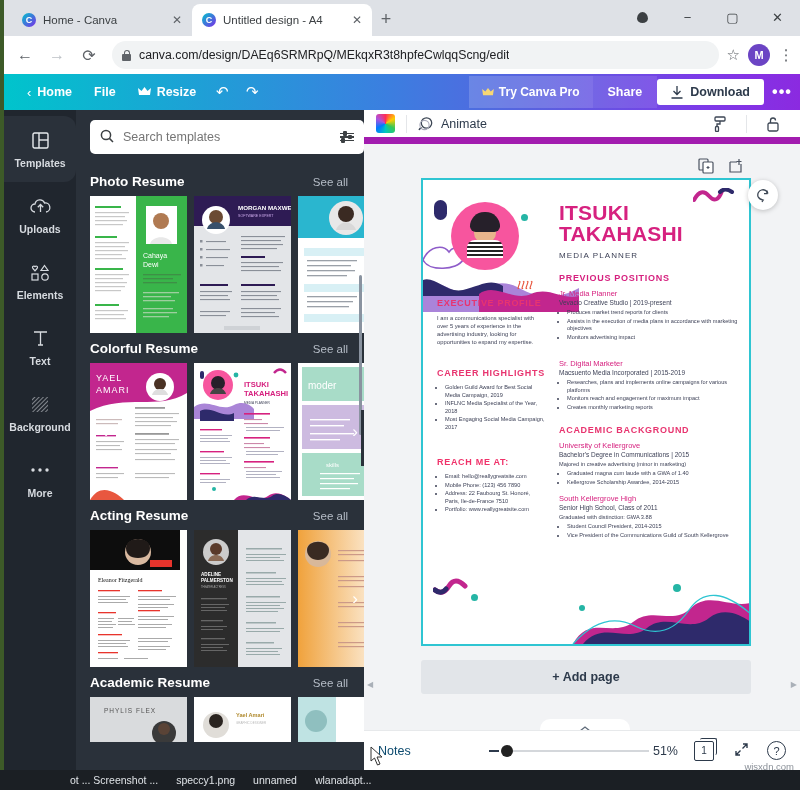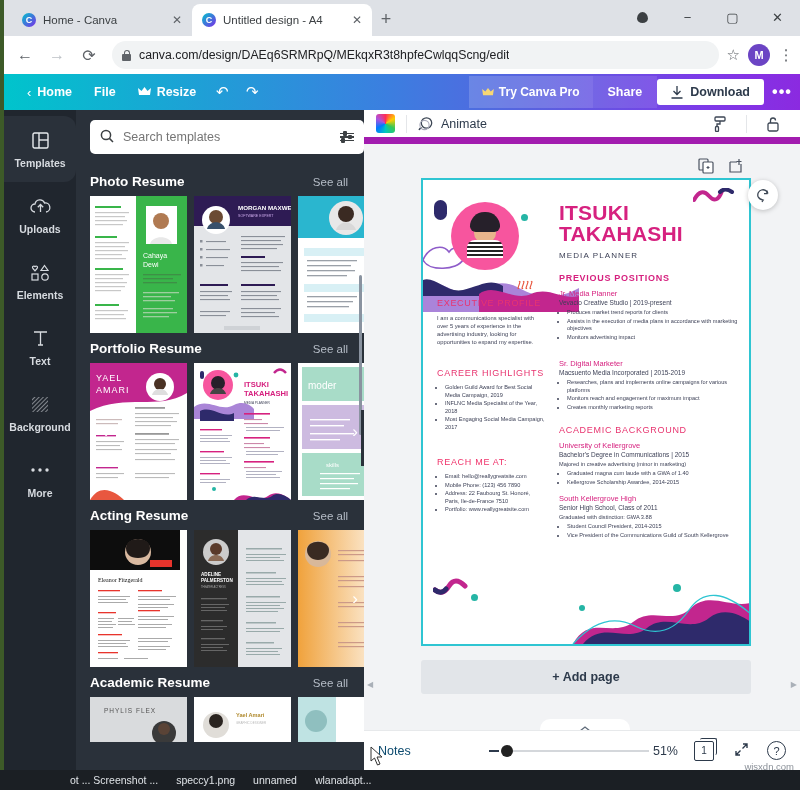--- a/index.html
+++ b/index.html
@@ -183,21 +183,21 @@
   .helpq { width:19px;height:19px;border:1.5px solid #2d3a4b;border-radius:50%;
     font-size:11px;display:flex;align-items:center;justify-content:center;color:#2d3a4b;}
   .watermark { position:absolute; right:6px; bottom:-2px; font-size:9.5px; color:#8b9199; }
 
   
   .r-inner { position:absolute; inset:0; }
   .r-left { position:absolute; left:14px; top:118px; width:108px; }
   .r-name { font-size:21px; line-height:21px; font-weight:bold; color:#d6217f; letter-spacing:.2px;}
   .r-role { font-size:8px; letter-spacing:1.1px; color:#3b3f55; margin-top:7px;}
   .r-h2 { font-size:9px; font-weight:bold; color:#d6217f; letter-spacing:.7px; margin: 13px 0 6px;}
-  .r-h2b { font-size:9px; font-weight:normal; color:#e8346f; letter-spacing:.7px; margin: 13px 0 6px;}
+  .r-h2b { font-size:9px; font-weight:bold; color:#e8346f; letter-spacing:.7px; margin: 13px 0 6px;}
   .r-job { font-size:7.5px; color:#d6217f; margin-top:4px;}
   .r-org { font-size:6.5px; color:#3b3f55; margin-top:1px;}
   .r-ul { margin: 3px 0 0 8px; padding:0; }
   .r-ul li { font-size:5.6px; color:#3b3f55; line-height:7.5px; margin-bottom:1px; }
   .r-p { font-size:5.8px; color:#3b3f55; line-height:8px; }
   .r-note { font-size:5.6px; color:#3b3f55; margin-top:3px; }
 
   .r-photo { position:absolute; left:28px; top:22px; width:68px; height:68px; border-radius:50%;
      background:#f7559e; overflow:hidden; }
   .r-face { position:absolute; left:16px; top:10px; width:36px; height:46px; }
@@ -515,21 +515,21 @@
                     <rect x="9" y="105" width="46" height="1.3"></rect>
                     <rect x="9" y="110" width="42" height="1.3"></rect>
                   </g>
                 <rect x="6" y="118" width="85" height="8" fill="#d8f0f5"></rect>
               </svg>
             </div>
             <div class="row-arrow r">›</div>
           </div>
 
           <div class="sect-head">
-            <span class="sect-title">Portfolio Resume</span>
+            <span class="sect-title">Colorful Resume</span>
             <span class="see-all">See all</span>
           </div>
           <div class="thumbrow">
             <div class="thumb">
               <svg class="tmb-img" viewBox="0 0 97 137" preserveAspectRatio="none">
                 <rect width="97" height="137" fill="#fff"></rect>
                 <path d="M0 0h97v30c-30 18-60 0-97 18z" fill="#c2268e"></path>
                 <circle cx="70" cy="24" r="14" fill="#fff"></circle>
                   <circle cx="70" cy="21" r="6" fill="#4a3224"></circle>
                   <path d="M62 32c2-8 14-8 16 0z" fill="#dedede"></path>

